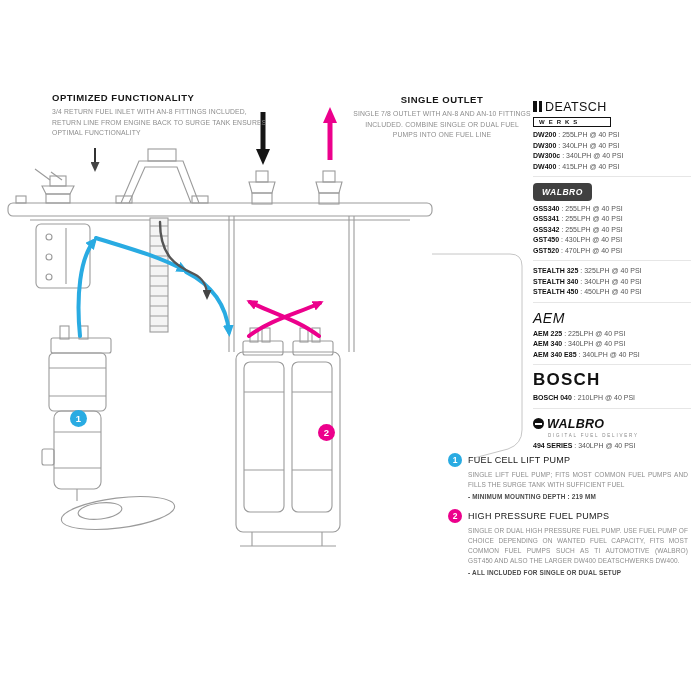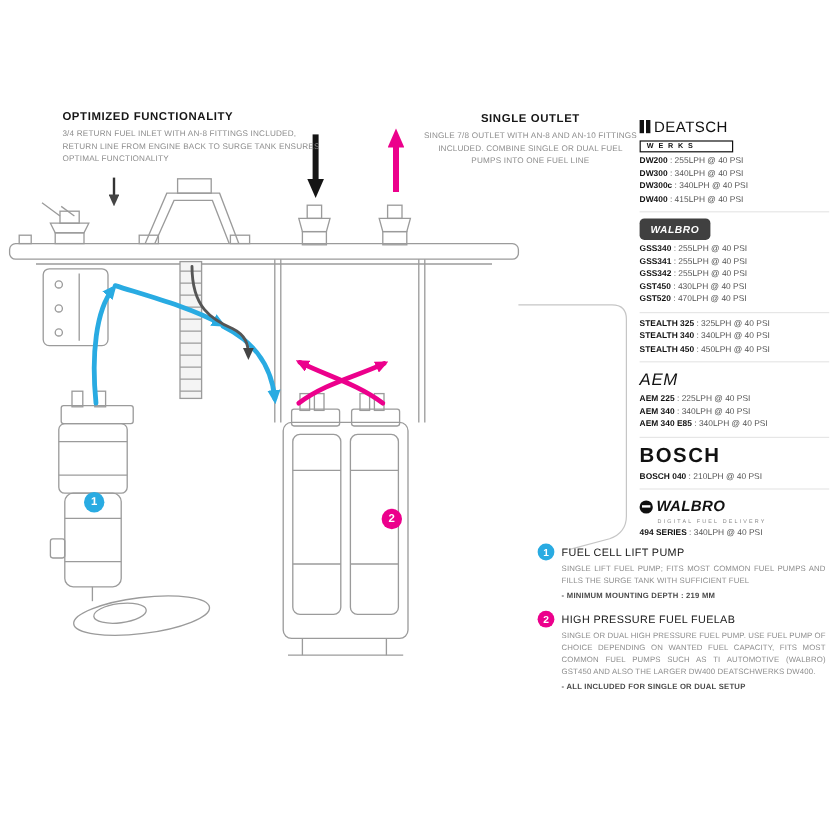--- a/index.html
+++ b/index.html
@@ -216,21 +216,21 @@
         <div class="ncall-head">
           <span class="ncall-badge" style="background: rgb(41, 171, 226);">1</span>
           <span class="ncall-title">FUEL CELL LIFT PUMP</span>
         </div>
         <div class="ncall-body">SINGLE LIFT FUEL PUMP; FITS MOST COMMON FUEL PUMPS AND FILLS THE SURGE TANK WITH SUFFICIENT FUEL</div>
         <div class="ncall-note">- MINIMUM MOUNTING DEPTH : 219 MM</div>
       </div>
       <div class="ncall">
         <div class="ncall-head">
           <span class="ncall-badge" style="background: rgb(236, 0, 140);">2</span>
-          <span class="ncall-title">HIGH PRESSURE FUEL FUELAB</span>
+          <span class="ncall-title">HIGH PRESSURE FUEL PUMPS</span>
         </div>
         <div class="ncall-body">SINGLE OR DUAL HIGH PRESSURE FUEL PUMP. USE FUEL PUMP OF CHOICE DEPENDING ON WANTED FUEL CAPACITY, FITS MOST COMMON FUEL PUMPS SUCH AS TI AUTOMOTIVE (WALBRO) GST450 AND ALSO THE LARGER DW400 DEATSCHWERKS DW400.</div>
         <div class="ncall-note">- ALL INCLUDED FOR SINGLE OR DUAL SETUP</div>
       </div>
     </div>
 
   <div class="marker m1" style="background: rgb(41, 171, 226);">
     <span>1</span>
   </div>
   <div class="marker m2" style="background: rgb(236, 0, 140);">

